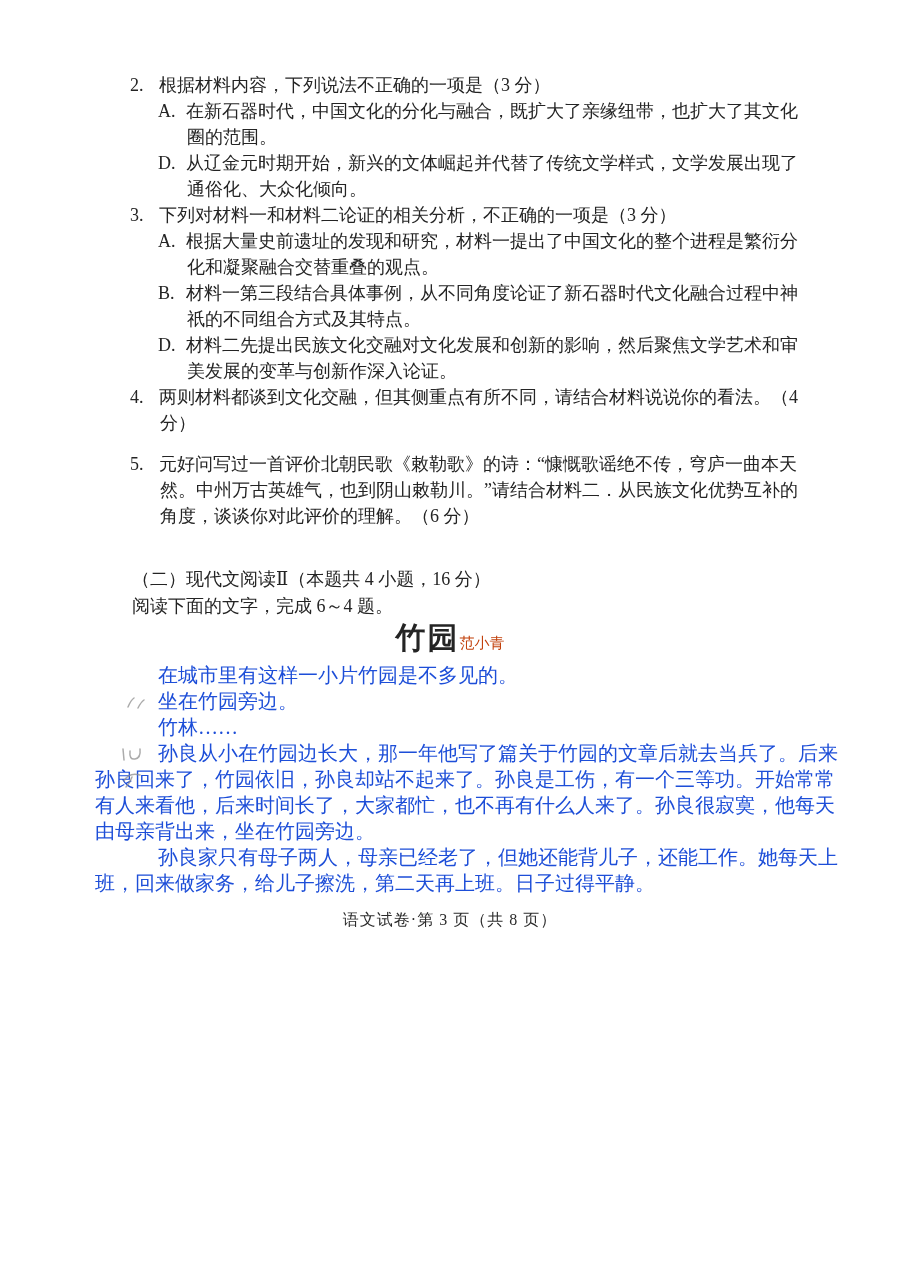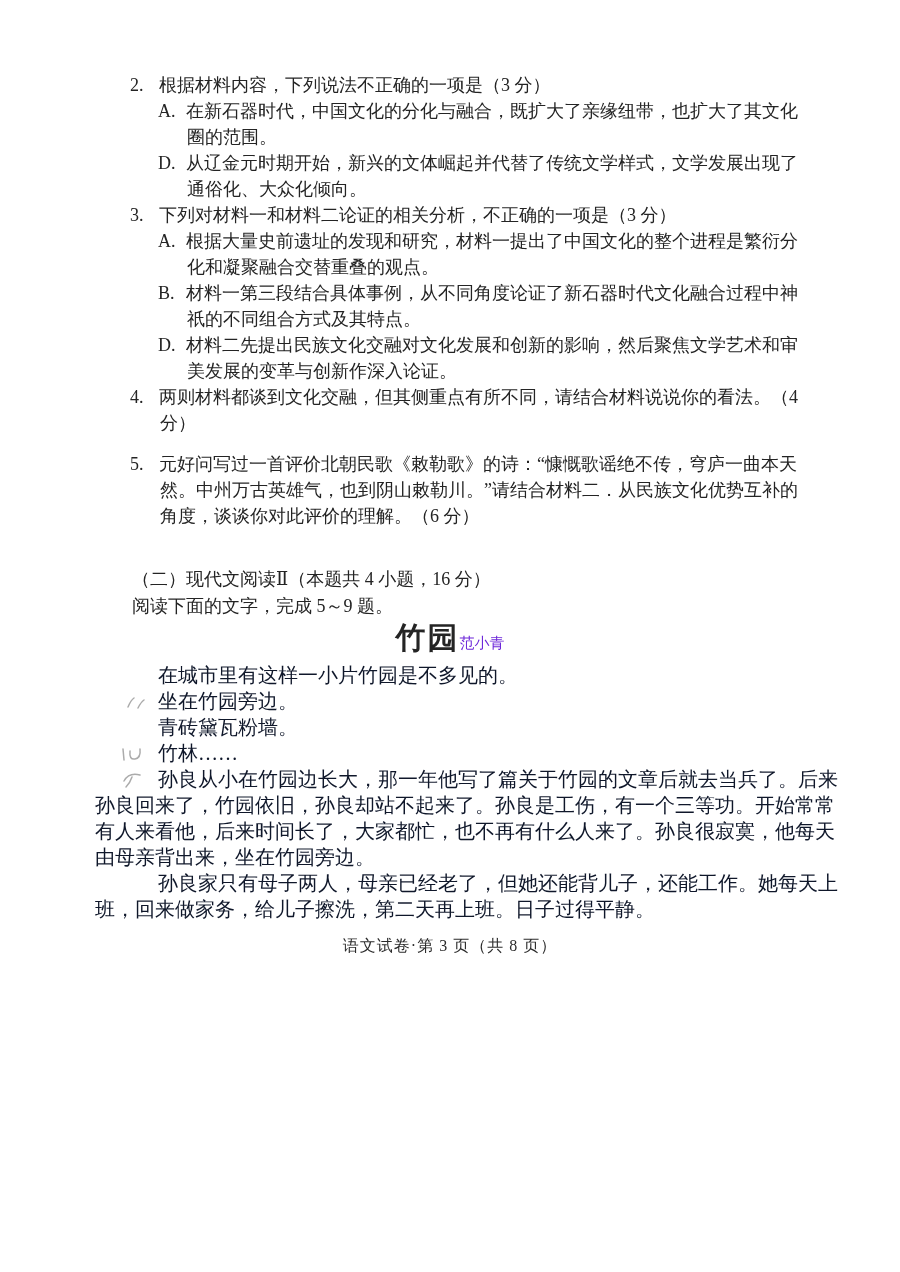--- a/index.html
+++ b/index.html
@@ -14,24 +14,24 @@
   .q-num{display:inline-block;min-width:17px;margin-right:12px;text-indent:0;}
   .option{padding-left:57px;text-indent:-29px;}
   .opt-label{display:inline-block;min-width:20px;margin-right:8px;text-indent:0;}
   .q5{margin-top:15px;}
   
   .section-head{margin-top:37px;margin-left:132px;width:674px;font-size:18px;line-height:27px;}
   .bold{font-weight:normal;}
   
   .title-row{margin-top:3px;width:900px;text-align:center;line-height:30px;}
   .passage-title{font-size:30px;font-weight:bold;letter-spacing:2px;}
-  .passage-author{font-size:15px;color:#6d28d9;}
+  .passage-author{font-size:15px;color:#c2410c;}
   
   .passage{position:relative;margin-left:95px;margin-top:4px;width:745px;
-    font-size:20px;line-height:26px;color:#0f172a;}
+    font-size:20px;line-height:26px;color:#1d4ed8;}
   .passage p{margin:0;text-indent:63px;}
   .pen-mark{position:absolute;opacity:.75;}
   
   .footer{margin-top:14px;width:900px;text-align:center;
     font-size:16px;font-weight:normal;color:#2b2b2b;letter-spacing:1px;}
 </style>
 </head>
 <body>
 
 <div class="questions">
@@ -74,21 +74,21 @@
       <span class="q-num">5.</span><span>元好问写过一首评价北朝民歌《敕勒歌》的诗：“慷慨歌谣绝不传，穹庐一曲本天然。中州万古英雄气，也到阴山敕勒川。”请结合材料二．从民族文化优势互补的角度，谈谈你对此评价的理解。（6 分）</span>
     </div>
   </div>
 
 </div>
 
 <div class="section-head">
   <div>
     <span class="bold">（二）现代文阅读Ⅱ</span><span>（本题共 4 小题，16 分）</span>
   </div>
-  <div>阅读下面的文字，完成 5～9 题。</div>
+  <div>阅读下面的文字，完成 6～4 题。</div>
 </div>
 
 <div class="title-row">
   <span class="passage-title">竹园</span><span class="passage-author">范小青</span>
 </div>
 
 <div class="passage">
   <span class="pen-mark" style="left:30px;top:29px;">
     <svg width="24" height="16" viewBox="0 0 24 16">
         <path d="M3,12 Q6,5 9,3 M13,13 Q16,7 19,5" stroke="#8f8f8f" stroke-width="1.5" fill="none" stroke-linecap="round"></path>
@@ -99,19 +99,18 @@
         <path d="M4,5 L5,16 M11,7 Q10,16 16,15 Q22,14 21,5" stroke="#8f8f8f" stroke-width="1.5" fill="none" stroke-linecap="round"></path>
       </svg>
   </span>
   <span class="pen-mark" style="left:26px;top:108px;">
     <svg width="26" height="20" viewBox="0 0 26 20">
         <path d="M3,11 Q8,2 19,5 M11,7 Q9,13 5,17" stroke="#8f8f8f" stroke-width="1.5" fill="none" stroke-linecap="round"></path>
       </svg>
   </span>
   <p>在城市里有这样一小片竹园是不多见的。</p>
   <p>坐在竹园旁边。</p>
-  <p>青砖黛瓦粉墙。</p>
   <p>竹林……</p>
   <p>孙良从小在竹园边长大，那一年他写了篇关于竹园的文章后就去当兵了。后来孙良回来了，竹园依旧，孙良却站不起来了。孙良是工伤，有一个三等功。开始常常有人来看他，后来时间长了，大家都忙，也不再有什么人来了。孙良很寂寞，他每天由母亲背出来，坐在竹园旁边。</p>
   <p>孙良家只有母子两人，母亲已经老了，但她还能背儿子，还能工作。她每天上班，回来做家务，给儿子擦洗，第二天再上班。日子过得平静。</p>
 </div>
 
 <div class="footer">语文试卷·第 3 页（共 8 页）</div>
 
 </body></html>

